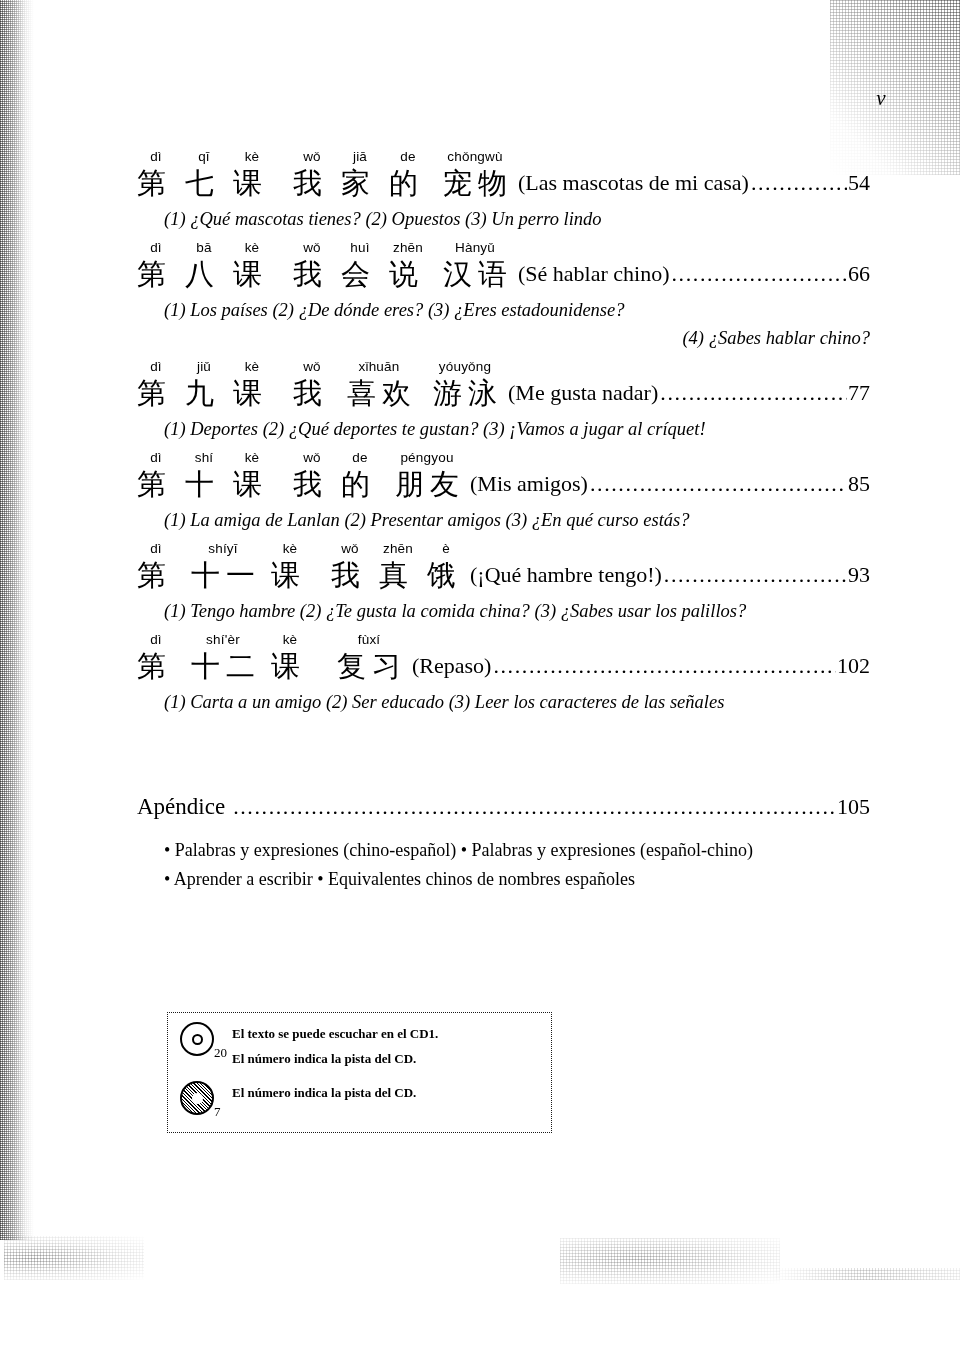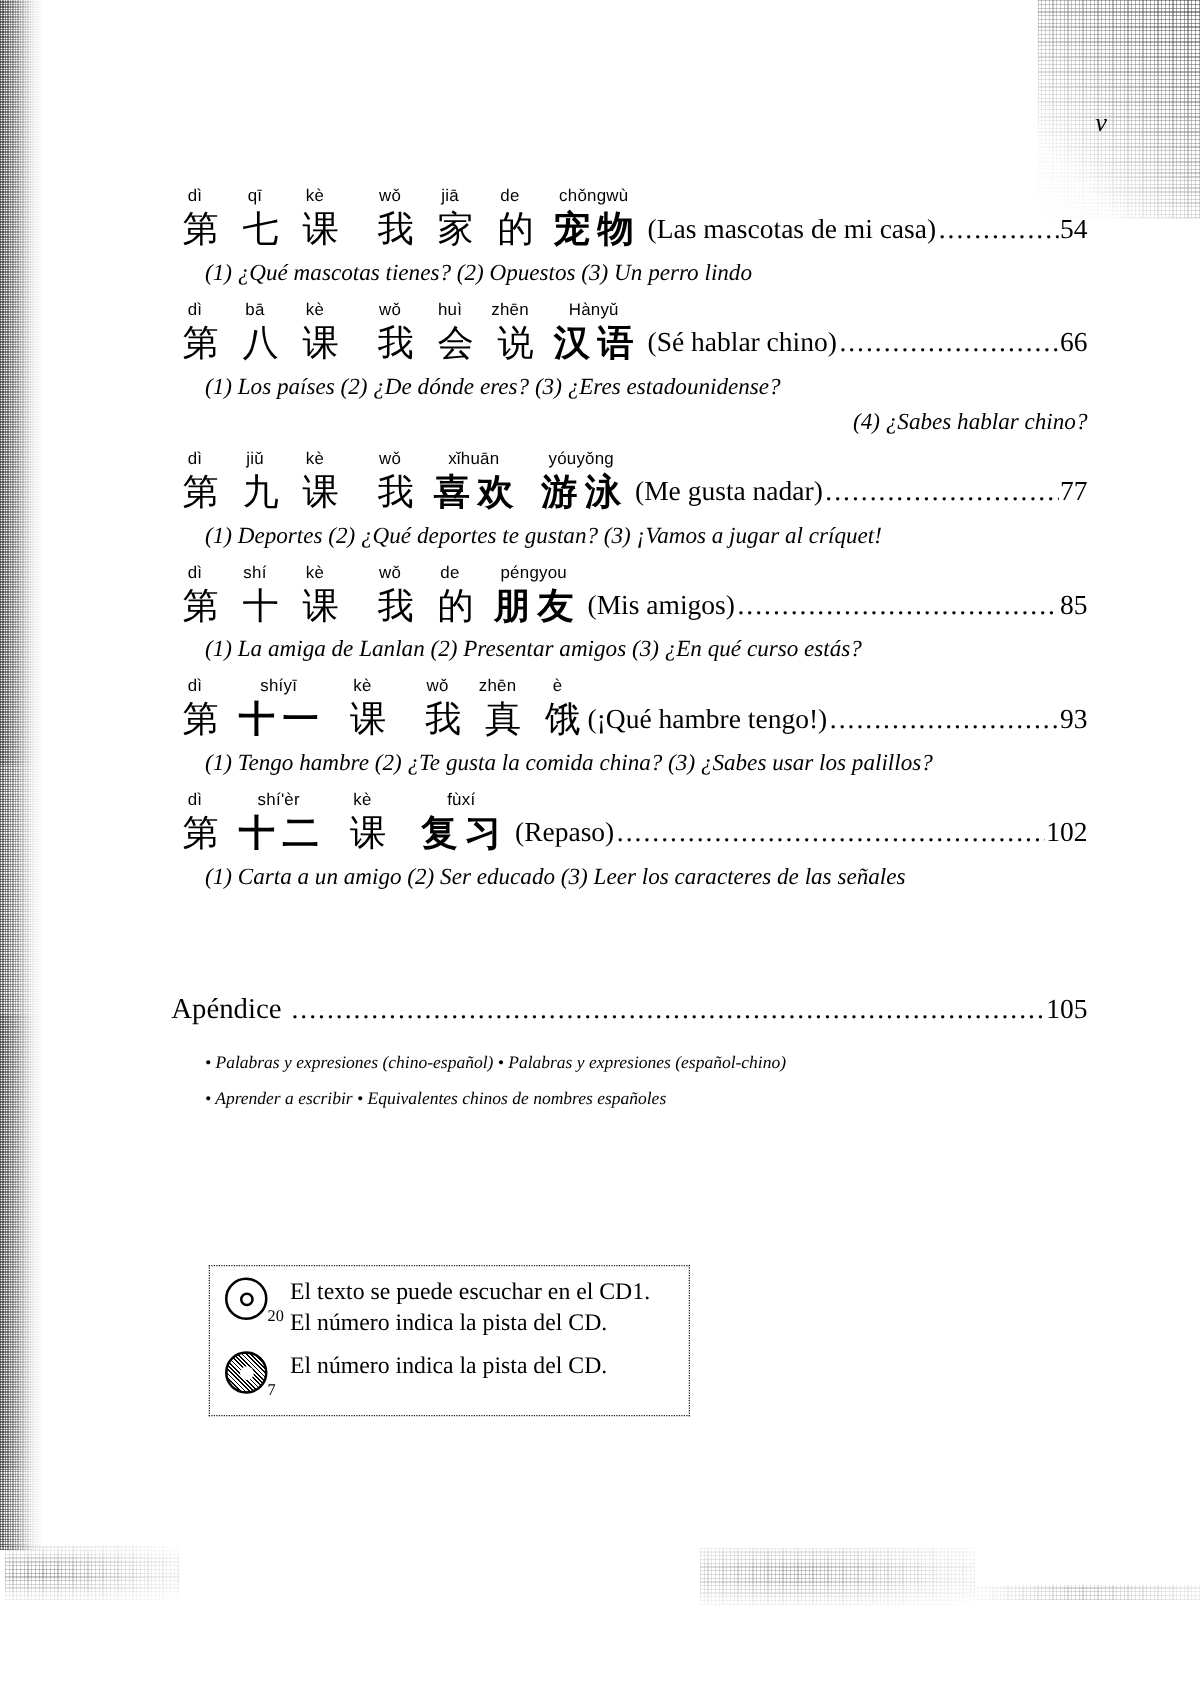--- a/index.html
+++ b/index.html
@@ -75,21 +75,21 @@
   }
 
   .entry { margin-bottom: 6px; }
 
   
   .title-line {
     display: flex;
     align-items: flex-end;
     white-space: nowrap;
   }
-  .ruby-group { display: flex; align-items: flex-end; text-align: right; }
+  .ruby-group { display: flex; align-items: flex-end; }
   .ruby {
     display: inline-flex;
     flex-direction: column;
     align-items: center;
     justify-content: flex-end;
   }
   .ruby .py {
     font-family: "Liberation Sans", "DejaVu Sans", sans-serif;
     font-size: 13.5px;
     line-height: 17px;
@@ -97,21 +97,21 @@
     white-space: nowrap;
   }
   .ruby .hz {
     font-family: "DejaVu Sans", "Liberation Sans", sans-serif;
     font-size: 29px;
     line-height: 36px;
     letter-spacing: 0;
     white-space: nowrap;
   }
   .ruby.w1 .hz { min-width: 38px; }
-  .ruby.w2 .hz { min-width: 76px; letter-spacing: 6px; text-indent: 6px; font-weight: bold; }
+  .ruby.w2 .hz { min-width: 76px; letter-spacing: 6px; text-indent: 6px; }
   .gap-sm { width: 10px; }
   .gap-md { width: 22px; }
 
   .trans {
     font-size: 22px;
     line-height: 36px;
     padding-left: 5px;
     white-space: nowrap;
   }
   .leader {
@@ -151,22 +151,21 @@
     white-space: nowrap;
   }
   .appendix-title {
     font-size: 23px;
     line-height: 34px;
     padding-right: 6px;
   }
   .appendix .leader, .appendix .pageno { line-height: 34px; margin-top: 40px; }
   .bullets { margin-top: 12px; }
   .bullet-line {
-    font-style: italic;
-    font-size: 14px;
+    font-size: 18px;
     line-height: 29px;
     padding-left: 27px;
     white-space: nowrap;
   }
 
   
   .legend {
     position: absolute;
     left: 167px;
     top: 1012px;
@@ -227,23 +226,24 @@
   }
   .cd-num {
     position: absolute;
     left: 36px;
     top: 26px;
     font-size: 13px;
     line-height: 13px;
   }
   .legend-text { padding-top: 1px; }
   .legend-text div {
-    font-size: 19px;
+    font-size: 13px;
     line-height: 25px;
     white-space: nowrap;
+    font-weight: bold;
   }
 </style>
 </head>
 <body>
 
 <div class="scan-edge-left"></div>
 <div class="scan-corner-tr"></div>
 <div class="scan-smudge smudge-a"></div>
 <div class="scan-smudge smudge-b"></div>
 <div class="scan-smudge smudge-c"></div>

